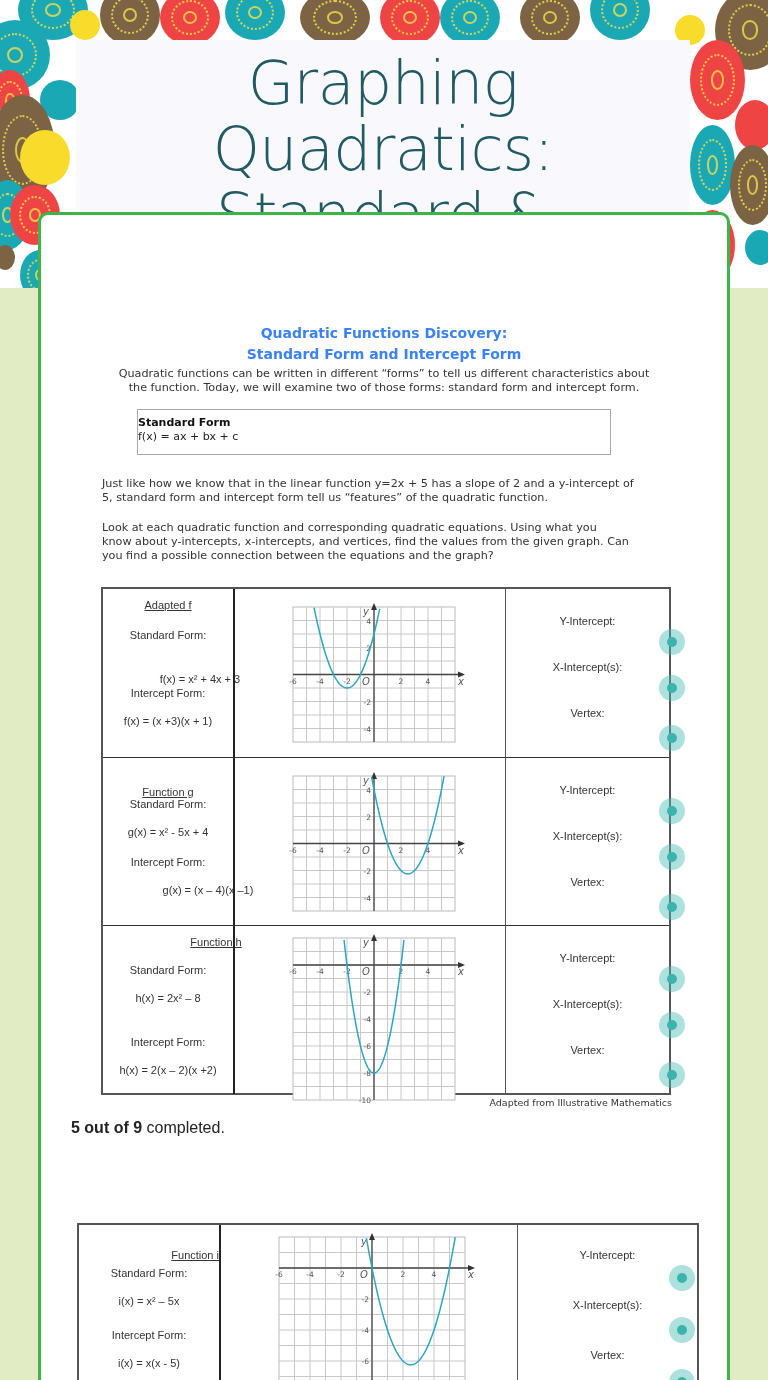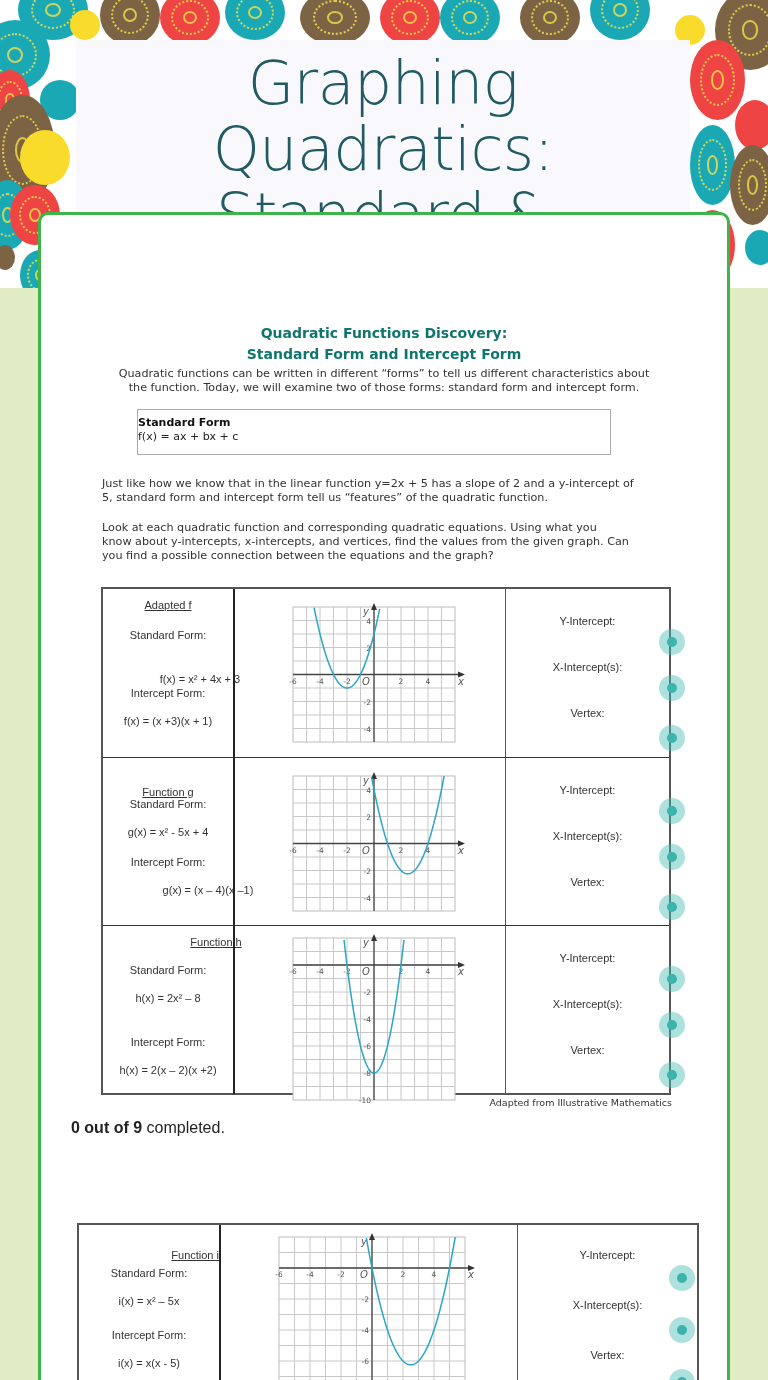--- a/index.html
+++ b/index.html
@@ -36,21 +36,21 @@
     font-size: 60px; line-height: 66px; color: #215a62; letter-spacing: -0.5px;
   }
   
   .card {
     position: absolute; left: 38px; top: 212px; width: 686px; height: 1200px;
     background: #ffffff; border: 3px solid #3db54a; border-radius: 10px 10px 0 0;
   }
   .doc { position: absolute; left: 0; top: 0; width: 100%; font-family: "DejaVu Sans", sans-serif; }
   .doc-title {
     position: absolute; left: 0; width: 100%; text-align: center;
-    font-size: 14px; font-weight: bold; color: #0f766e; line-height: 21px;
+    font-size: 14px; font-weight: bold; color: #3b82f6; line-height: 21px;
   }
   .doc-p {
     position: absolute; font-size: 11.2px; line-height: 14px; color: #333;
   }
   .forms-table {
     position: absolute; left: 96px; top: 194px; width: 472px; height: 44px;
     border: 1px solid #aaa; display: flex;
   }
   .forms-cell { flex: 1; text-align: left; font-size: 11px; line-height: 14px; padding-top: 6px; color: #222; }
   .forms-cell + .forms-cell { border-left: 1px solid #aaa; }
@@ -323,21 +323,21 @@
           <div class="hotspot" style="right: -16px; top: 86px;"></div>
           <div class="lbl" style="top: 118px;">Vertex:</div>
           <div class="hotspot" style="right: -16px; top: 136px;"></div>
         </div>
       </div>
     </div>
 
   <div class="credit" style="top:882px">Adapted from Illustrative Mathematics</div>
 
   <div class="progress" style="top:904px">
-    <b>0 out of 9</b><span> completed.</span>
+    <b>5 out of 9</b><span> completed.</span>
   </div>
 
   <div class="fn-table" id="table2" style="left:36px;top:1008px;width:618px;height:200px">
       <div class="fn-row first" style="top: 0px; height: 200px; width: 100%;">
         <div class="fn-left" style="left: 0px; width: 140px;">
           <div class="lbl u" style="top: 24px; text-align: right;">Function i</div>
           <div class="lbl " style="top: 42px;">Standard Form:</div>
           <div class="lbl " style="top: 70px;">i(x) = x²  –  5x</div>
           <div class="lbl " style="top: 104px;">Intercept Form:</div>
           <div class="lbl " style="top: 132px;">i(x) = x(x - 5)</div>

